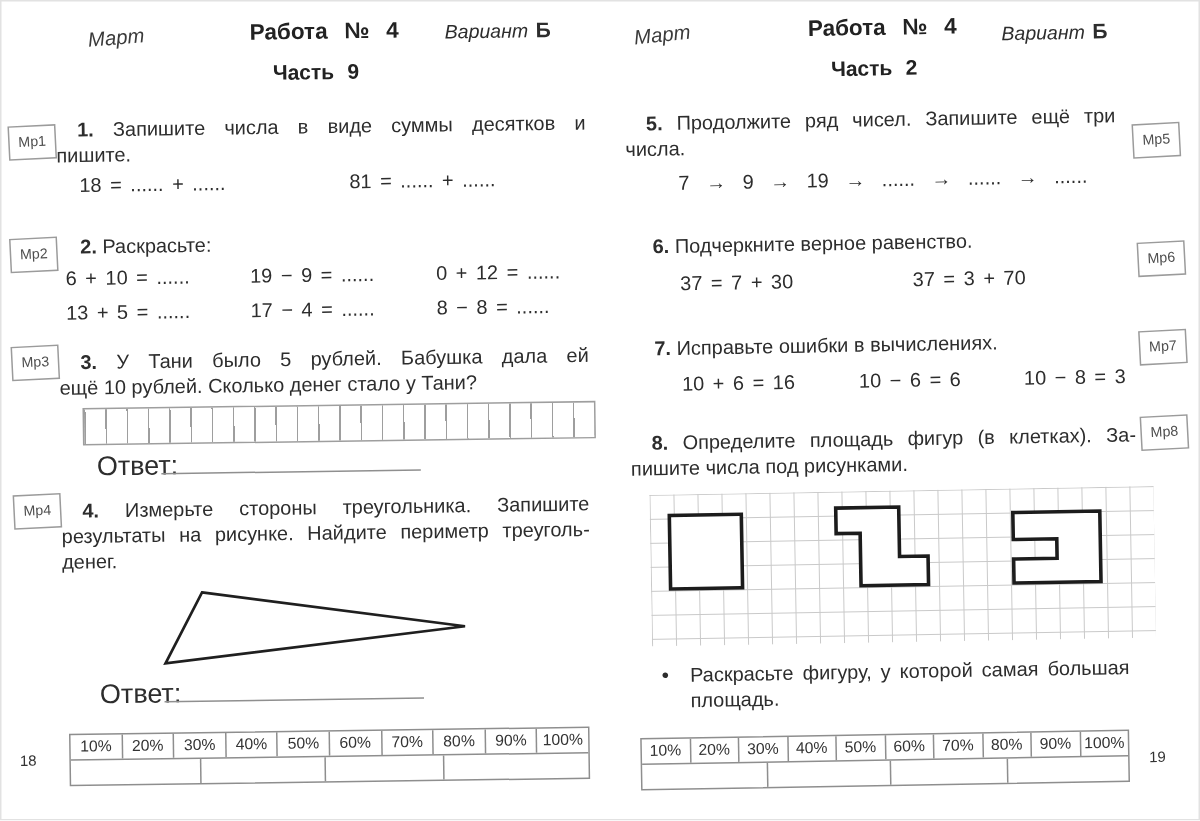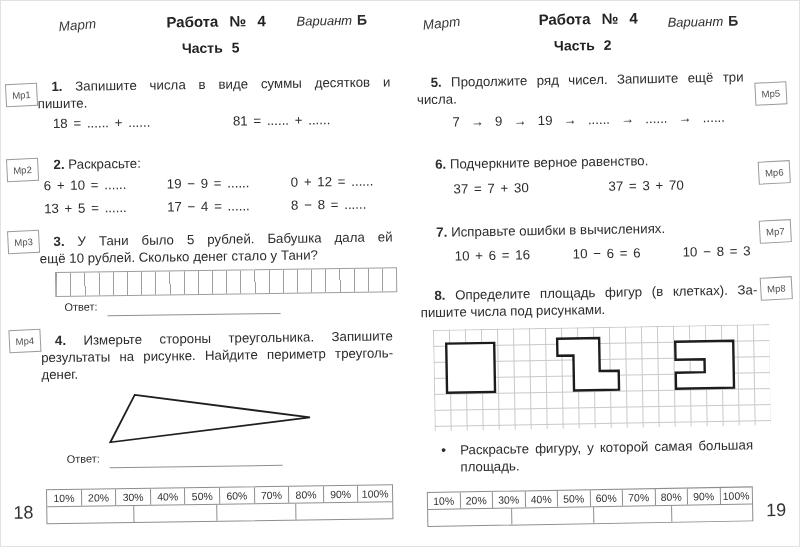--- a/index.html
+++ b/index.html
@@ -22,21 +22,21 @@
   .line{text-align:justify;}
   .line.j{text-align:justify;text-align-last:justify;}
   .ind{text-indent:14px;}
   .num{font-weight:700;}
   .eq{font-size:13.3px;white-space:nowrap;word-spacing:2px;}
   .mp{
     position:absolute;width:30px;height:21px;border:1px solid #9b9b9b;background:#fff;
     color:#4f4f4f;font-size:9.5px;display:flex;align-items:center;justify-content:center;
     transform:rotate(-2deg);
   }
-  .anslabel{font-size:11px;text-align:right;}
+  .anslabel{font-size:18px;text-align:right;}
   .uline{position:absolute;height:1px;background:#8f8f8f;}
   .strip{
     position:absolute;border:1px solid #9e9e9e;background:#fff;
     background-image:repeating-linear-gradient(90deg,#9e9e9e 0 1px,transparent 1px 14.17px);
   }
   .gridpaper{
     position:absolute;
     background-image:linear-gradient(#c9c9c9 1px,transparent 1px),
                      linear-gradient(90deg,#c9c9c9 1px,transparent 1px);
     background-size:16px 16px;
@@ -44,35 +44,35 @@
   .gridpaper svg{position:absolute;left:0;top:0;}
   .seq{position:absolute;display:flex;gap:11px;align-items:baseline;font-size:13.3px;white-space:nowrap;}
   .scale{position:absolute;border:1px solid #8e8e8e;background:#fff;display:flex;flex-direction:column;}
   .scale .top{display:flex;height:16px;border-bottom:1px solid #8e8e8e;}
   .scale .top .c{flex:1;display:flex;align-items:center;justify-content:center;
     font-size:10.5px;border-right:1px solid #8e8e8e;color:#333;}
   .scale .top .c:last-child{border-right:none;}
   .scale .bot{display:flex;height:16px;}
   .scale .bot .c{border-right:1px solid #8e8e8e;}
   .scale .bot .c:last-child{border-right:none;}
-  .pagenum{font-size:18px;color:#333;}
+  .pagenum{font-size:10px;color:#333;}
   .bullet-dot{font-size:14px;}
   svg.fig{overflow:visible;}
 </style>
 </head>
 <body>
 
 <div class="canvas">
 
   <div class="page left">
 
     <div class="t hdr-month" style="left:62px;top:16px;">Март</div>
     <div class="t hdr-title" style="left:170px;top:13px;">Работа № 4</div>
     <div class="t hdr-var" style="left:300px;top:14px;"><span>Вариант</span><span class="bold-b">Б</span></div>
-    <div class="t hdr-part" style="left:185px;top:40px;">Часть 5</div>
+    <div class="t hdr-part" style="left:185px;top:40px;">Часть 9</div>
 
     <div class="mp" style="left:8px;top:81px;">Мр1</div>
     <div class="mp" style="left:8px;top:156px;">Мр2</div>
     <div class="mp" style="left:8px;top:228px;">Мр3</div>
     <div class="mp" style="left:8px;top:327px;">Мр4</div>
 
     <div class="t para" style="left:40px;top:76px;width:353px;">
       <div class="line j ind"><span class="num">1.</span> <span>Запишите числа в виде суммы десятков и</span></div>
       <div class="line"><span>пишите.</span></div>
     </div>

